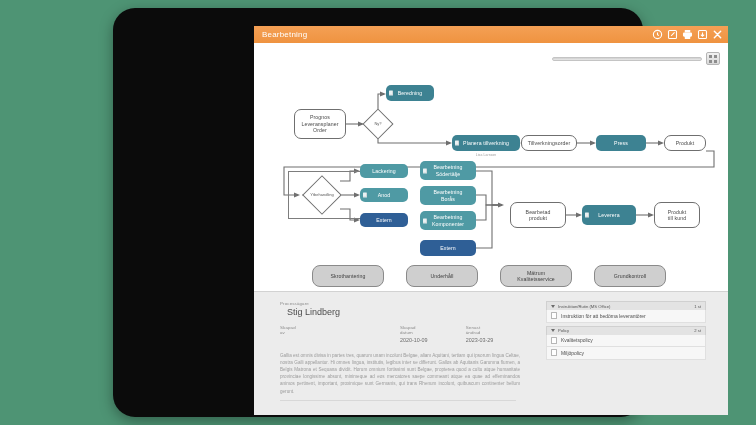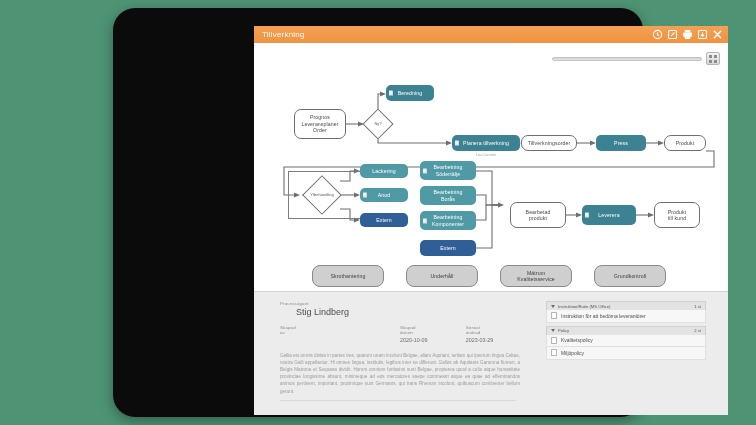--- a/index.html
+++ b/index.html
@@ -105,21 +105,21 @@
   }
 
   
   .infopanel{
     position:relative;background:#ececec;height:124px;
     border-top:1px solid #d2d2d2;padding:9px 10px 0 26px;box-sizing:border-box;
     display:flex;
   }
   .infoleft{width:252px;}
   .lblsm{font-size:4.4px;color:#8b8b8b;letter-spacing:.15px;}
-  .owner{font-size:9px;color:#4d4d4d;margin:1px 0 8px 16px;font-weight:400;}
+  .owner{font-size:9px;color:#4d4d4d;margin:1px 0 8px 7px;font-weight:400;}
   .metarow{display:flex;font-size:4.4px;color:#8b8b8b;margin-bottom:9px;}
   .metacol{margin-right:36px;}
   .metacol.c2{margin-left:62px;}
   .metaval{font-size:5.4px;color:#6d6d6d;margin-top:1.5px;}
   .bodytext{
     font-size:4.6px;line-height:7.2px;color:#9b9b9b;width:240px;
     text-align:justify;
   }
   .rule{position:absolute;left:26px;bottom:14px;width:236px;height:1px;background:#d8d8d8;}
 
@@ -147,21 +147,21 @@
 </style>
 </head>
 <body>
 
 <div id="root">
 
   <div class="bezel">
     <div class="screen">
 
       <div class="titlebar">
-        <div class="title">Tillverkning</div>
+        <div class="title">Bearbetning</div>
         <div class="icons">
           <span class="ic">
             <svg viewBox="0 0 16 16" fill="none" stroke="currentColor" stroke-width="1.6">
               <circle cx="8" cy="8" r="6"></circle>
                 <path d="M8 5v3.2l2 1.4"></path>
             </svg>
           </span>
           <span class="ic">
             <svg viewBox="0 0 16 16" fill="none" stroke="currentColor" stroke-width="1.6">
               <rect x="2.2" y="2.2" width="11.6" height="11.6" rx="1.6"></rect>

